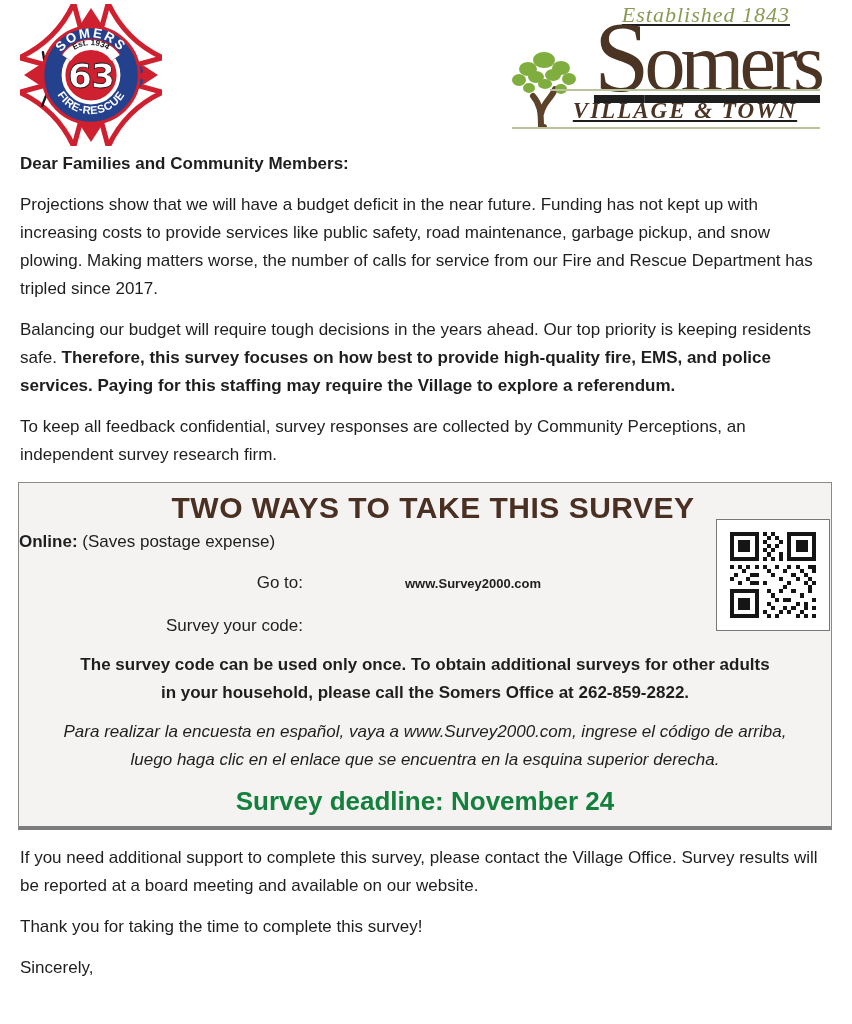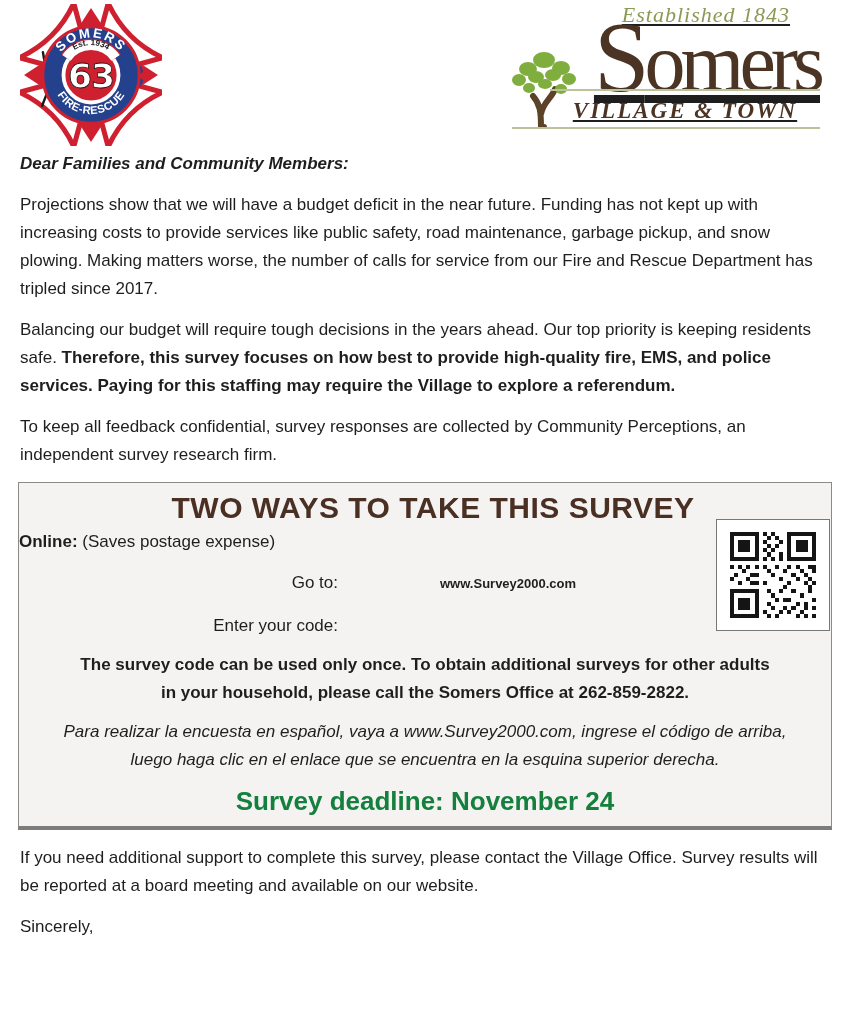--- a/index.html
+++ b/index.html
@@ -16,28 +16,28 @@
   .somers-name::first-letter{font-size:1.22em;}
   .tree{position:absolute;left:-4px;top:44px;}
   .vt-block{width:270px;margin-left:auto;margin-top:-13px;position:relative;}
   .vt-line{height:2px;background:#b9c49c;}
   .vt-line.bottom{margin-left:-38px;margin-top:1px;}
   .vt-text{font-family:"Liberation Serif",serif;font-weight:bold;font-style:italic;
            font-size:23px;letter-spacing:2px;color:#4b3423;text-align:center;padding:7px 0 2px;}
   
   .letter{padding:0 22px 0 20px;font-size:17px;line-height:28px;}
   .letter p{margin:0 0 13px 0;}
-  .salutation{font-weight:bold;font-style:italic;}
+  .salutation{font-weight:bold;}
   
   .survey-box{position:relative;margin:1px -2px 14px -2px;background:#f4f3f1;
               border:1px solid #8a8a8a;border-bottom:4px solid #7c7c7c;padding:4px 0 2px 0;}
   .survey-box h2{margin:3px 0 2px 0;text-align:center;font-size:30px;line-height:36px;
                  color:#4a2f23;letter-spacing:0.5px;padding-left:16px;}
   .online-row{margin:3px 0 0 10px;}
-  .flex-row{display:flex;align-items:baseline;padding-left:35px;}
+  .flex-row{display:flex;align-items:baseline;}
   .row-goto{margin-top:7px;}
   .row-code{margin-top:14px;margin-bottom:6px;}
   .lbl{width:284px;text-align:right;display:inline-block;}
   .url{margin-left:102px;font-weight:bold;font-size:13px;}
   .paper-row{margin:14px 120px 0 4px;}
   .survey-box .paper-row{margin-bottom:0;}
   .once-note{margin:11px auto 0 auto !important;width:86%;text-align:center;
              font-weight:bold;}
   .spanish-note{margin:11px auto 0 auto !important;width:90%;text-align:center;font-style:italic;}
   .deadline{margin:13px 0 9px 0 !important;text-align:center;font-weight:bold;
@@ -150,21 +150,21 @@
       <h2>TWO WAYS TO TAKE THIS SURVEY</h2>
 
       <p class="online-row"><strong>Online:</strong> <span>(Saves postage expense)</span></p>
 
       <div class="flex-row row-goto">
         <span class="lbl">Go to:</span>
         <span class="url">www.Survey2000.com</span>
       </div>
 
       <div class="flex-row row-code">
-        <span class="lbl">Enter your code:</span>
+        <span class="lbl">Survey your code:</span>
       </div>
 
 
       <p class="once-note">The survey code can be used only once. To obtain additional surveys for other adults in your household, please call the Somers Office at 262-859-2822.</p>
 
       <p class="spanish-note">Para realizar la encuesta en español, vaya a www.Survey2000.com, ingrese el código de arriba, luego haga clic en el enlace que se encuentra en la esquina superior derecha.</p>
 
       <p class="deadline">Survey deadline: November 24</p>
 
       <div class="qr-wrap">
@@ -197,17 +197,18 @@
                      M9 17h1v1h-1z M16 17h1v1h-1z M18 17h1v1h-1z M10 18h1v1h-1z M13 18h1v1h-1z M15 18h1v1h-1z M18 18h1v1h-1z M20 18h1v1h-1z
                      M8 19h1v1h-1z M12 19h1v1h-1z M14 19h1v1h-1z M17 19h1v1h-1z
                      M9 20h1v1h-1z M11 20h1v1h-1z M16 20h1v1h-1z M18 20h1v1h-1z M20 20h1v1h-1z"></path>
           </g>
         </svg>
       </div>
     </section>
 
     <p>If you need additional support to complete this survey, please contact the Village Office. Survey results will be reported at a board meeting and available on our website.</p>
 
+    <p>Thank you for taking the time to complete this survey!</p>
 
     <p class="closing">Sincerely,</p>
 
   </main>
 </div>
 
 </body></html>

